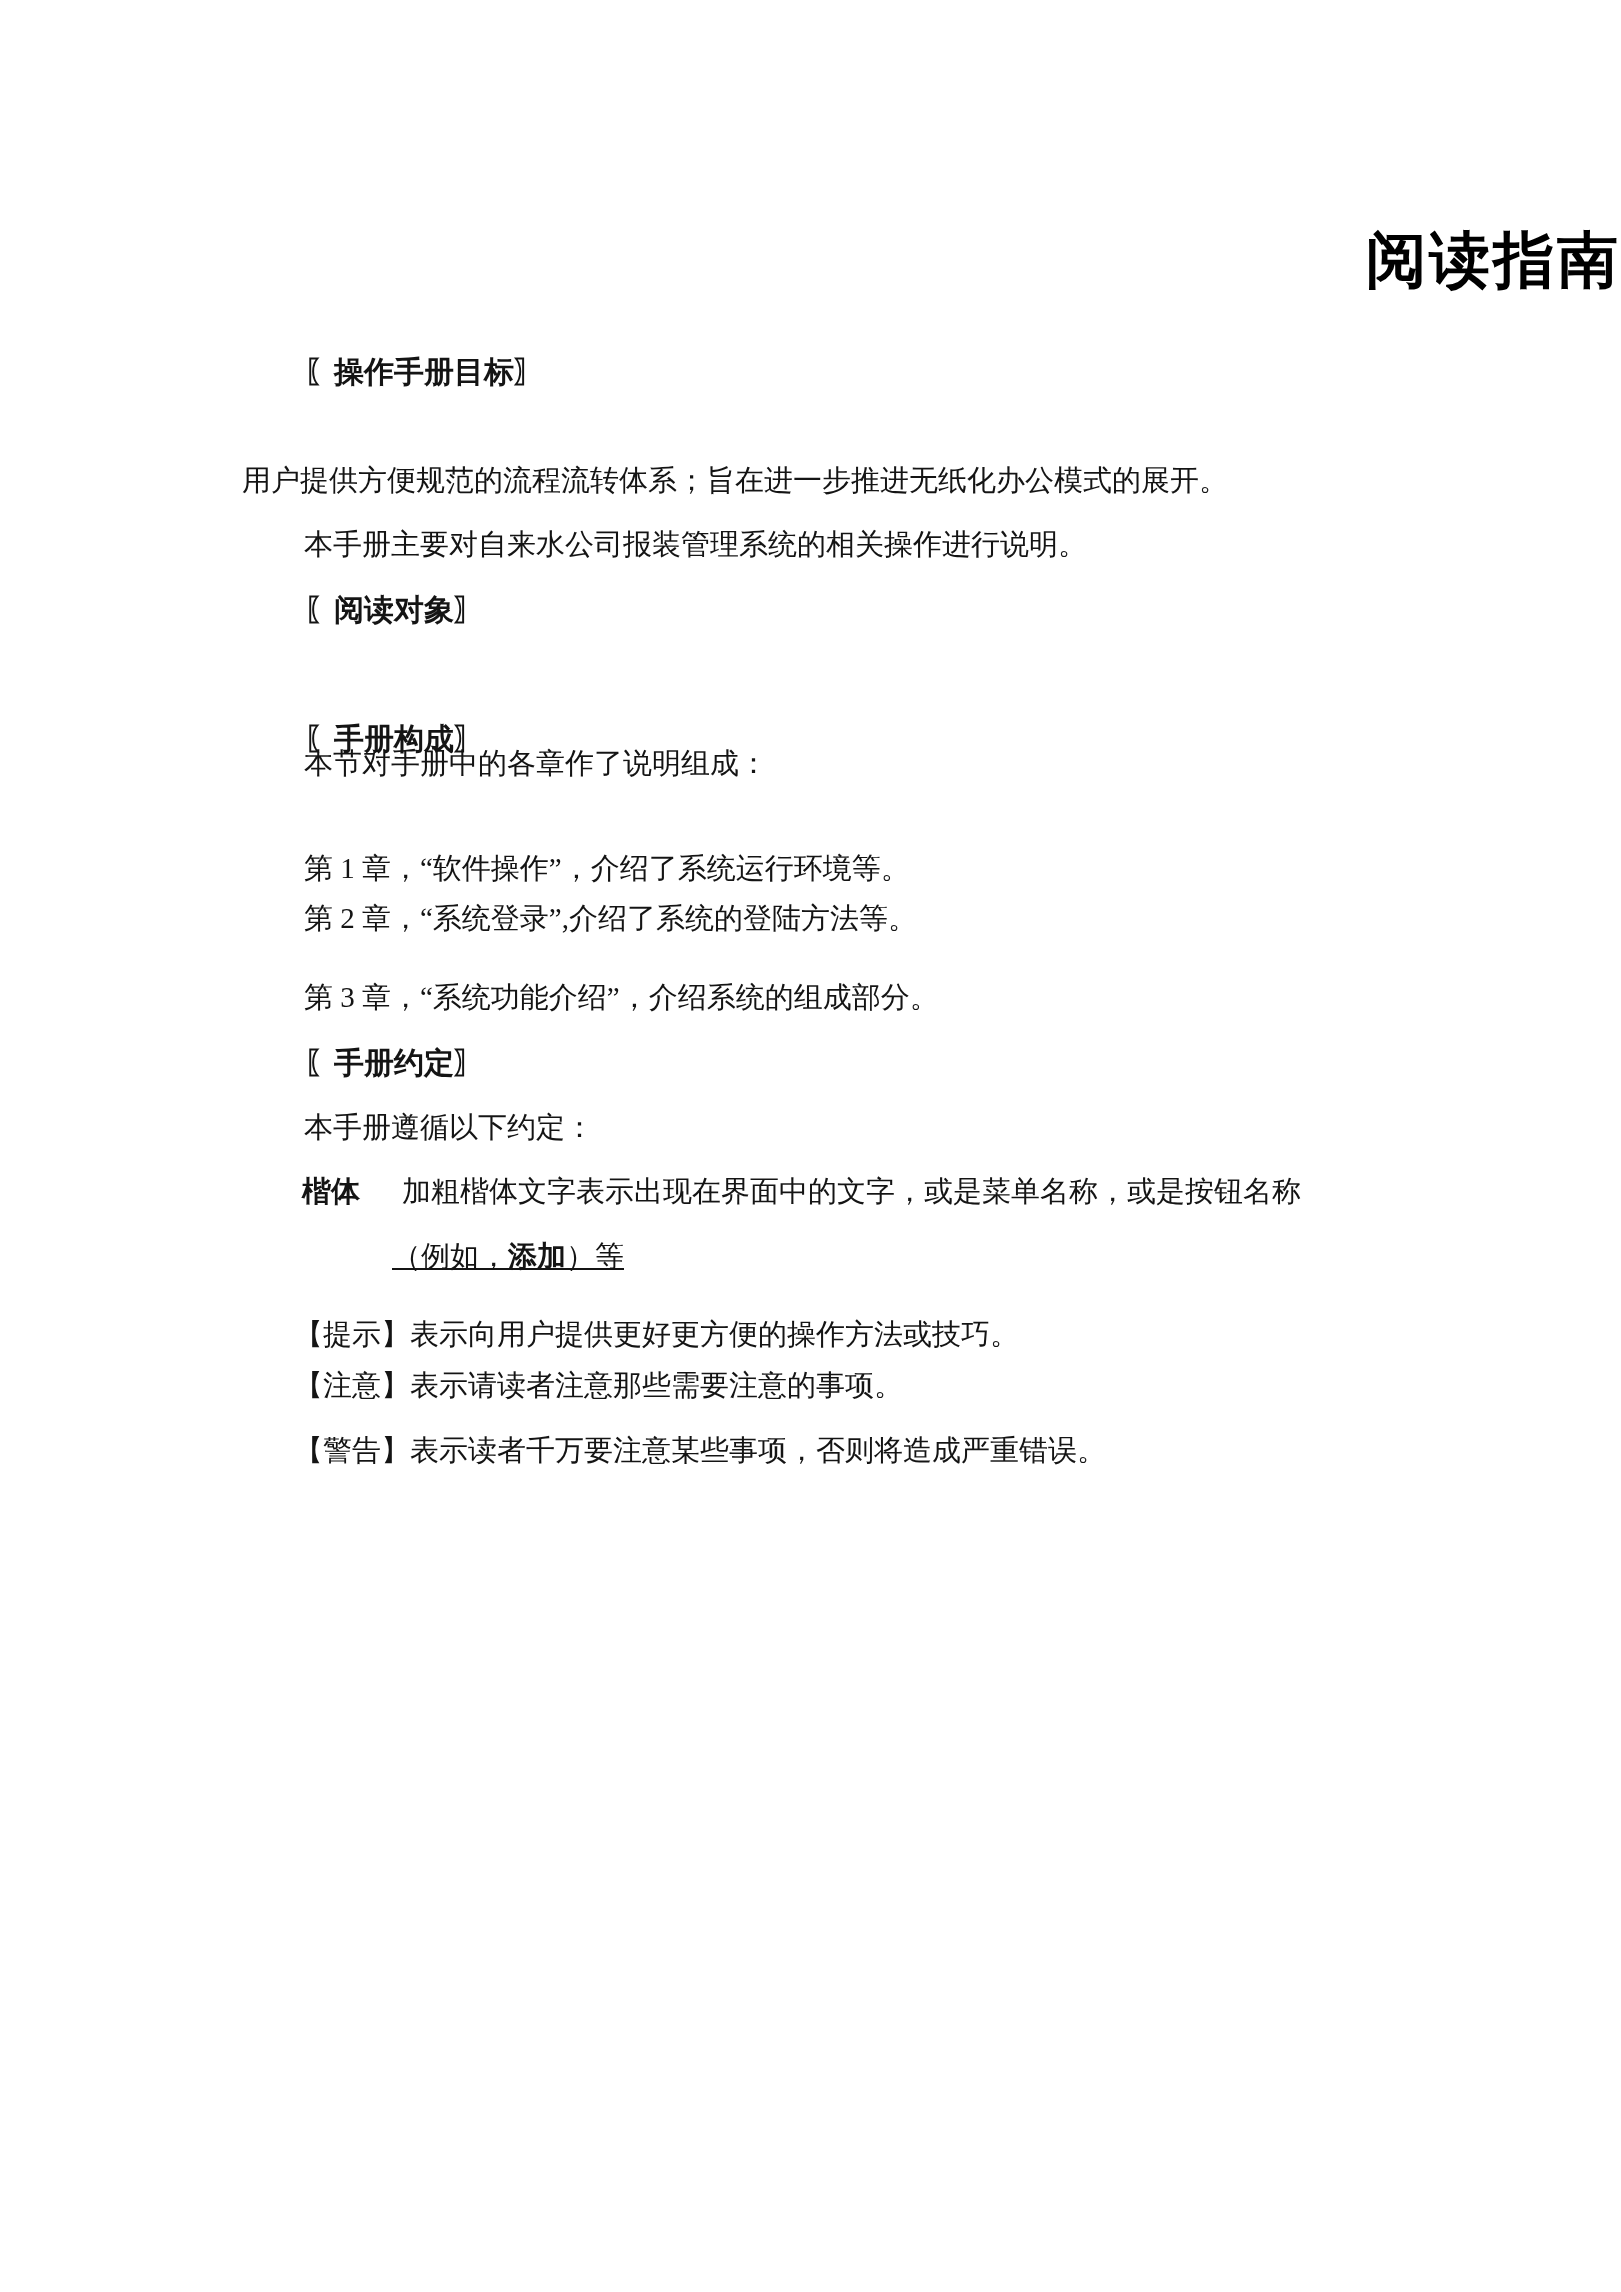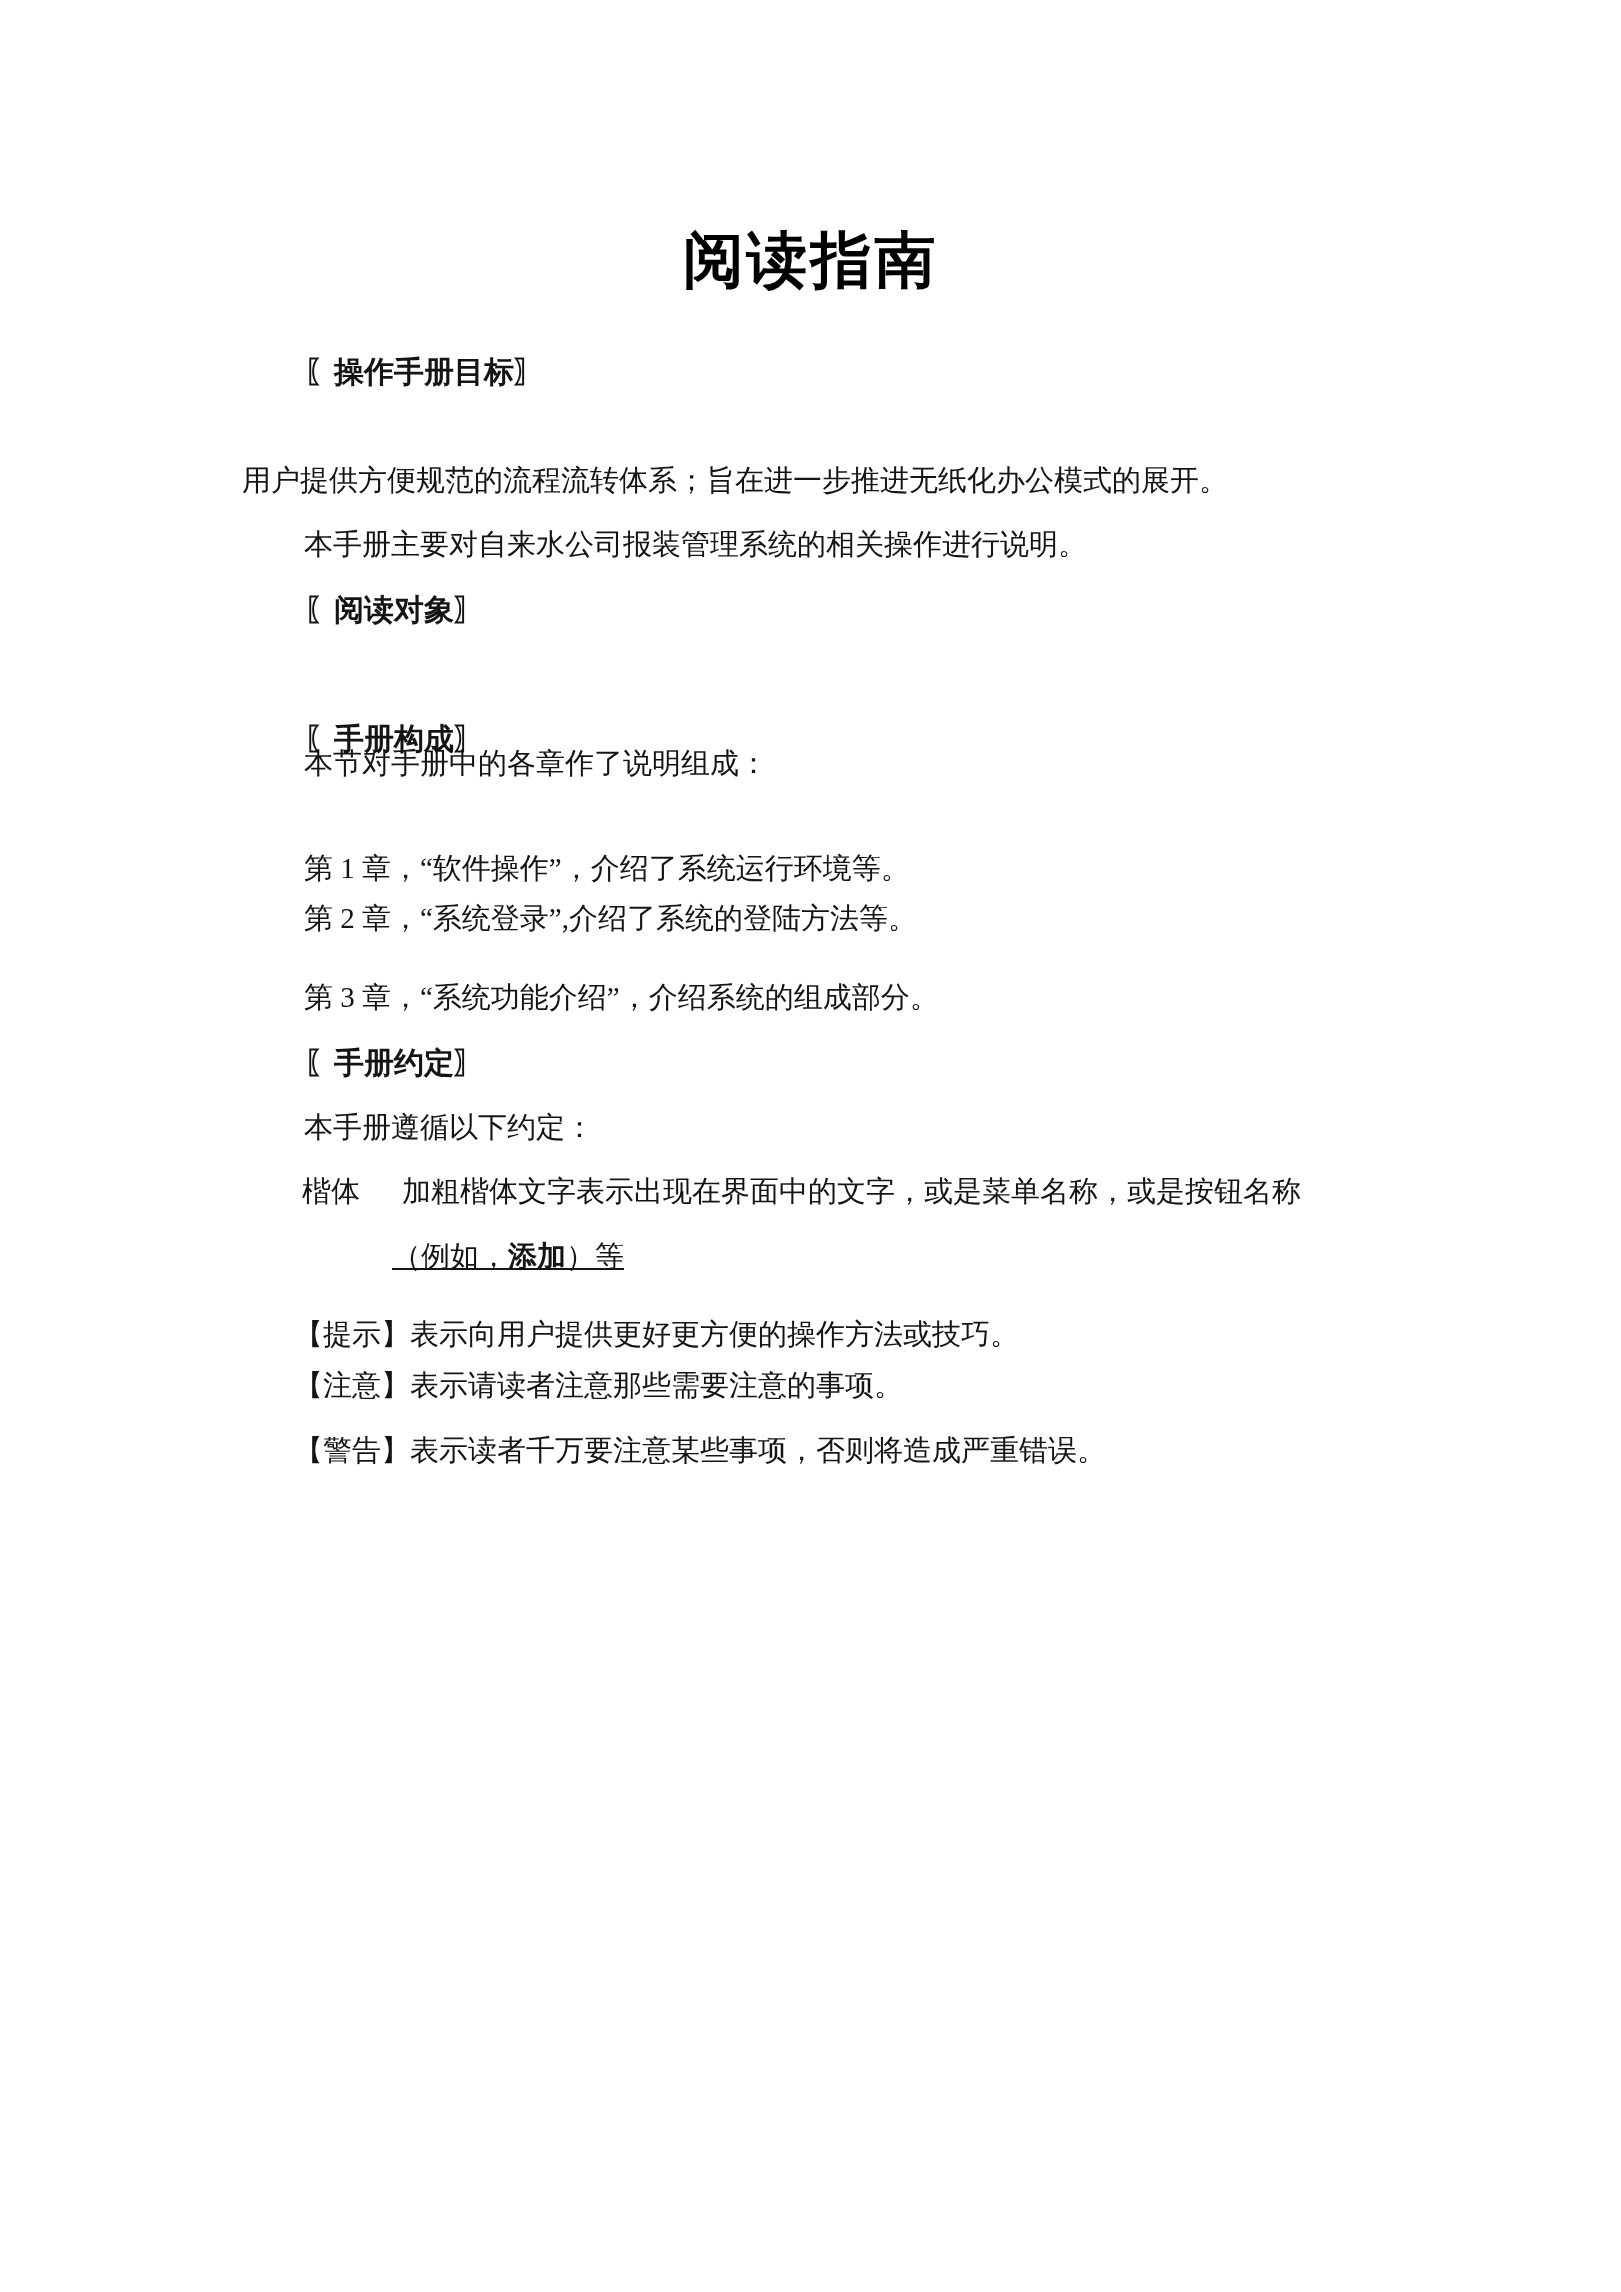--- a/index.html
+++ b/index.html
@@ -13,40 +13,40 @@
     height: 2293px;
     background: #ffffff;
     overflow: hidden;
     font-family: "Liberation Serif", "DejaVu Serif", serif;
     color: #141414;
   }
   .doc-title {
     position: absolute;
     left: 0;
     width: 100%;
-    text-align: center;
+    text-align: right;
     font-size: 61px;
     font-weight: bold;
     letter-spacing: 2.9px;
     color: #000000;
     white-space: nowrap;
     font-family: Liberation Serif, serif;
   }
   .line {
     position: absolute;
     font-size: 29px;
     line-height: 37px;
     white-space: nowrap;
   }
   .heading {
     font-weight: bold;
     font-size: 30px;
   }
   .term-label {
-    font-weight: normal;
+    font-weight: bold;
   }
   .bold {
     font-weight: bold;
   }
 </style>
 </head>
 <body>
 
 <div class="page">
 

